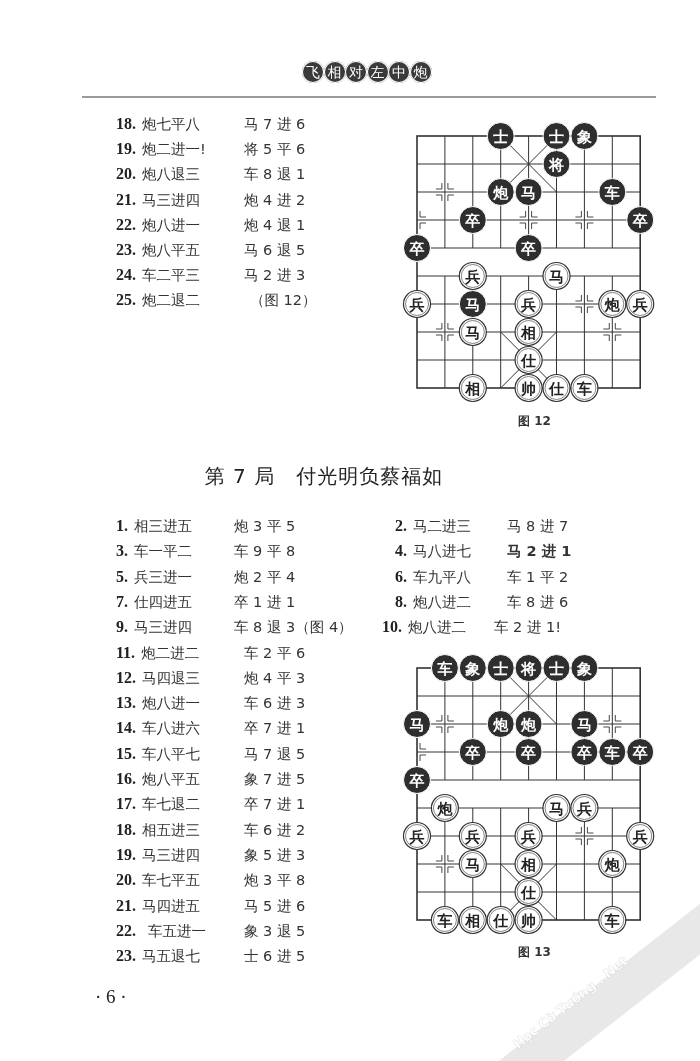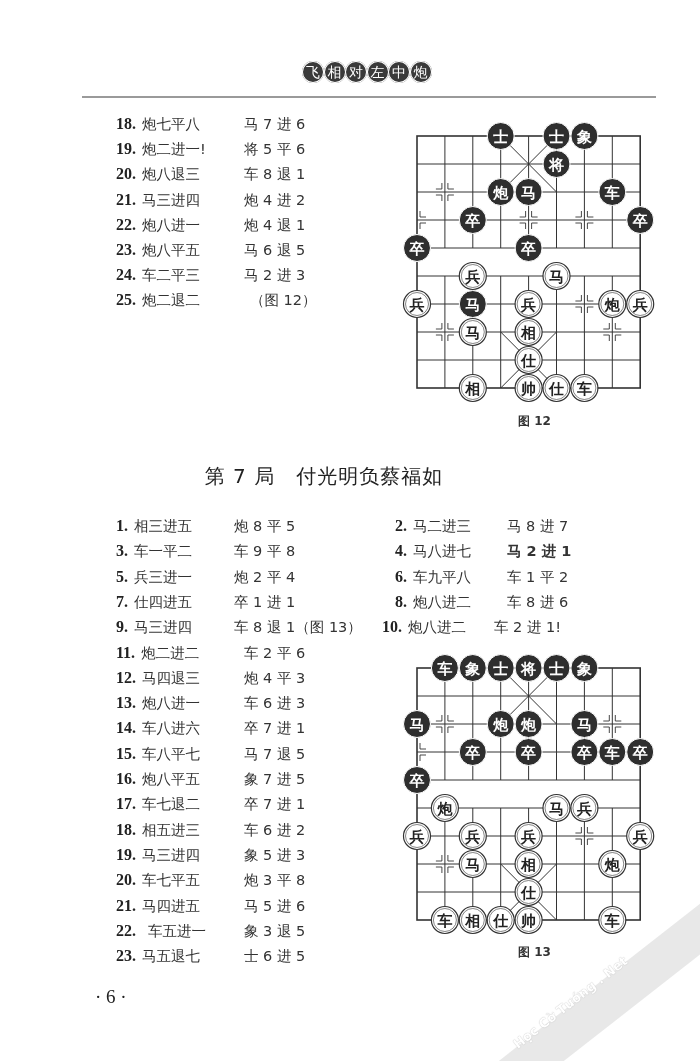--- a/index.html
+++ b/index.html
@@ -241,29 +241,29 @@
       <circle cx="189.39999999999998" cy="274" r="13.5" fill="#fff" stroke="#333" stroke-width="1.2"></circle>
       <circle cx="189.39999999999998" cy="274" r="11.5" fill="none" stroke="#333" stroke-width="0.6"></circle>
       <text x="189.39999999999998" y="279.5" text-anchor="middle" font-size="15" font-weight="bold" font-family="&quot;DejaVu Sans&quot;, sans-serif" fill="#222">车</text>
     </g>
   </svg>
 <div class="caption" style="left:518px;top:413px">图 12</div>
 
 <div class="game-title">第 7 局　付光明负蔡福如</div>
 
 <div id="g7-moves">
-    <div class="moveline" style="left: 116px; top: 516px;"><span class="num">1.</span><span class="mv" style="margin-left: 6px;">相三进五</span><span class="mv" style="position: absolute; left: 118px;">炮 8 平 5</span></div>
+    <div class="moveline" style="left: 116px; top: 516px;"><span class="num">1.</span><span class="mv" style="margin-left: 6px;">相三进五</span><span class="mv" style="position: absolute; left: 118px;">炮 3 平 5</span></div>
     <div class="moveline" style="left: 395px; top: 516px;"><span class="num">2.</span><span class="mv" style="margin-left: 6px;">马二进三</span><span class="mv" style="position: absolute; left: 112px;">马 8 进 7</span></div>
     <div class="moveline" style="left: 116px; top: 541.3px;"><span class="num">3.</span><span class="mv" style="margin-left: 6px;">车一平二</span><span class="mv" style="position: absolute; left: 118px;">车 9 平 8</span></div>
     <div class="moveline" style="left: 395px; top: 541.3px;"><span class="num">4.</span><span class="mv" style="margin-left: 6px;">马八进七</span><span class="mv" style="position: absolute; left: 112px; font-weight: bold;">马 2 进 1</span></div>
     <div class="moveline" style="left: 116px; top: 566.6px;"><span class="num">5.</span><span class="mv" style="margin-left: 6px;">兵三进一</span><span class="mv" style="position: absolute; left: 118px;">炮 2 平 4</span></div>
     <div class="moveline" style="left: 395px; top: 566.6px;"><span class="num">6.</span><span class="mv" style="margin-left: 6px;">车九平八</span><span class="mv" style="position: absolute; left: 112px;">车 1 平 2</span></div>
     <div class="moveline" style="left: 116px; top: 591.9px;"><span class="num">7.</span><span class="mv" style="margin-left: 6px;">仕四进五</span><span class="mv" style="position: absolute; left: 118px;">卒 1 进 1</span></div>
     <div class="moveline" style="left: 395px; top: 591.9px;"><span class="num">8.</span><span class="mv" style="margin-left: 6px;">炮八进二</span><span class="mv" style="position: absolute; left: 112px;">车 8 进 6</span></div>
-    <div class="moveline" style="left: 116px; top: 617.2px;"><span class="num">9.</span><span class="mv" style="margin-left: 6px;">马三进四</span><span class="mv" style="position: absolute; left: 118px;">车 8 退 1（图 13）</span></div>
+    <div class="moveline" style="left: 116px; top: 617.2px;"><span class="num">9.</span><span class="mv" style="margin-left: 6px;">马三进四</span><span class="mv" style="position: absolute; left: 118px;">车 8 退 3（图 4）</span></div>
     <div class="moveline" style="left: 382px; top: 617.2px;"><span class="num">10.</span><span class="mv" style="margin-left: 6px;">炮八进二</span><span class="mv" style="position: absolute; left: 112px;">车 2 进 1!</span></div>
     <div class="moveline" style="left: 116px; top: 642.5px;"><span class="num">11.</span><span class="mv" style="margin-left: 6px;">炮二进二</span><span class="mv" style="position: absolute; left: 128px;">车 2 平 6</span></div>
     <div class="moveline" style="left: 116px; top: 667.8px;"><span class="num">12.</span><span class="mv" style="margin-left: 6px;">马四退三</span><span class="mv" style="position: absolute; left: 128px;">炮 4 平 3</span></div>
     <div class="moveline" style="left: 116px; top: 693.1px;"><span class="num">13.</span><span class="mv" style="margin-left: 6px;">炮八进一</span><span class="mv" style="position: absolute; left: 128px;">车 6 进 3</span></div>
     <div class="moveline" style="left: 116px; top: 718.4px;"><span class="num">14.</span><span class="mv" style="margin-left: 6px;">车八进六</span><span class="mv" style="position: absolute; left: 128px;">卒 7 进 1</span></div>
     <div class="moveline" style="left: 116px; top: 743.7px;"><span class="num">15.</span><span class="mv" style="margin-left: 6px;">车八平七</span><span class="mv" style="position: absolute; left: 128px; text-align: right;">马 7 退 5</span></div>
     <div class="moveline" style="left: 116px; top: 769px;"><span class="num">16.</span><span class="mv" style="margin-left: 6px;">炮八平五</span><span class="mv" style="position: absolute; left: 128px;">象 7 进 5</span></div>
     <div class="moveline" style="left: 116px; top: 794.3px;"><span class="num">17.</span><span class="mv" style="margin-left: 6px;">车七退二</span><span class="mv" style="position: absolute; left: 128px;">卒 7 进 1</span></div>
     <div class="moveline" style="left: 116px; top: 819.6px;"><span class="num">18.</span><span class="mv" style="margin-left: 6px;">相五进三</span><span class="mv" style="position: absolute; left: 128px;">车 6 进 2</span></div>
     <div class="moveline" style="left: 116px; top: 844.9px;"><span class="num">19.</span><span class="mv" style="margin-left: 6px;">马三进四</span><span class="mv" style="position: absolute; left: 128px;">象 5 进 3</span></div>

